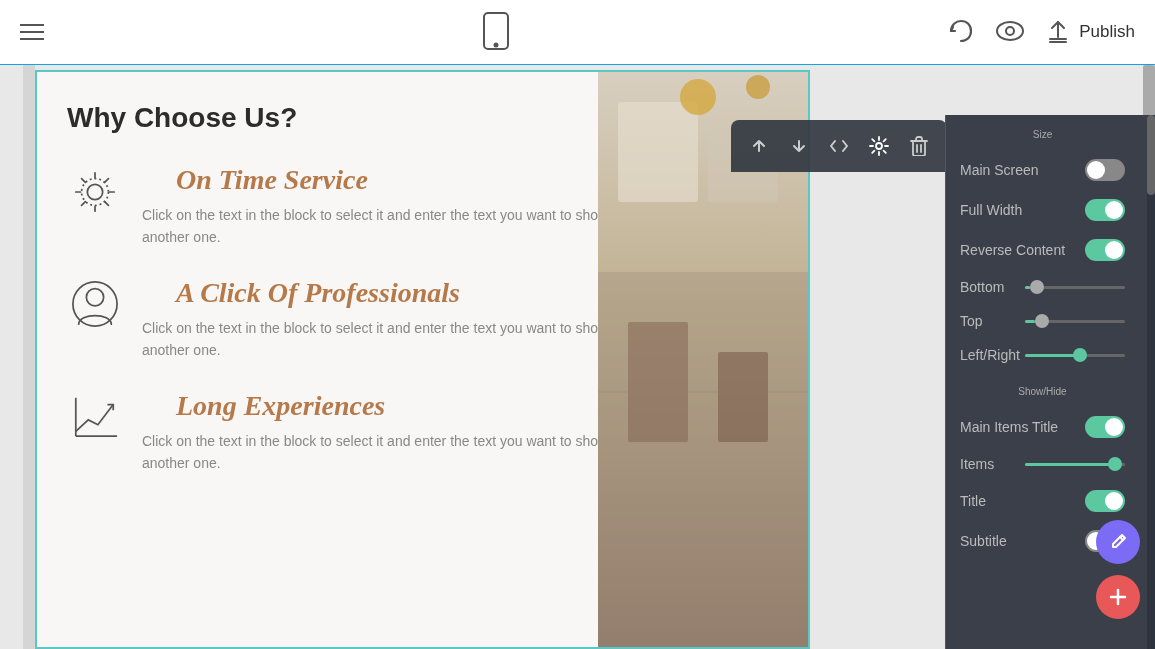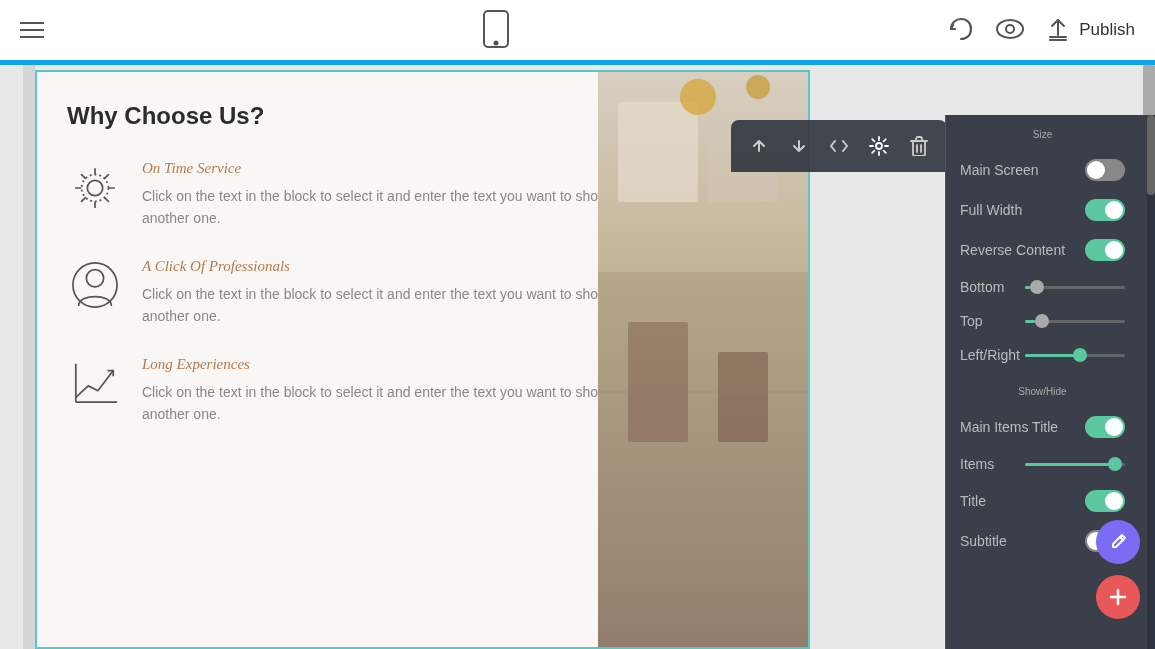--- a/index.html
+++ b/index.html
@@ -9,21 +9,21 @@
     .top-bar {
       position: absolute;
       top: 0; left: 0; right: 0;
       height: 65px;
       background: #fff;
       display: flex;
       align-items: center;
       justify-content: space-between;
       padding: 0 20px;
       z-index: 100;
-      border-bottom: 5px solid #0ea5e9;
+      border-bottom: 1px solid #0ea5e9;
     }
     .top-bar-left { display: flex; align-items: center; gap: 8px; }
     .hamburger-icon { cursor: pointer; display: flex; flex-direction: column; gap: 5px; }
     .hamburger-icon span { display: block; width: 24px; height: 2px; background: #555; }
     .top-bar-center { display: flex; align-items: center; }
     .top-bar-right { display: flex; align-items: center; gap: 20px; }
     .publish-btn {
       display: flex; align-items: center; gap: 8px;
       background: none; border: none; cursor: pointer;
       font-size: 17px; font-weight: 500; color: #333;
@@ -46,21 +46,21 @@
       background: #f9f7f5;
       border: 2px solid #5bc8c8;
       overflow: hidden;
     }
 
     .why-choose-section {
       padding: 30px 30px 20px 30px;
     }
 
     .section-title {
-      font-size: 24px;
+      font-size: 28px;
       font-weight: 700;
       color: #2c2c2c;
       margin-bottom: 30px;
     }
 
     .feature-item {
       display: flex;
       align-items: flex-start;
       margin-bottom: 28px;
       gap: 20px;
@@ -78,26 +78,27 @@
     .feature-icon svg {
       width: 48px;
       height: 48px;
       stroke: #555;
       fill: none;
     }
 
     .feature-content {}
 
     .feature-title {
-      font-size: 15px;
-      font-weight: 400;
+      font-size: 28px;
+      font-weight: 700;
       color: #b5794a;
       font-style: italic;
       margin-bottom: 8px;
       font-family: Georgia, serif;
+      margin-left: 34px;
     }
 
     .feature-desc {
       font-size: 14px;
       color: #888;
       line-height: 1.6;
     }
 
     
     .image-panel {

